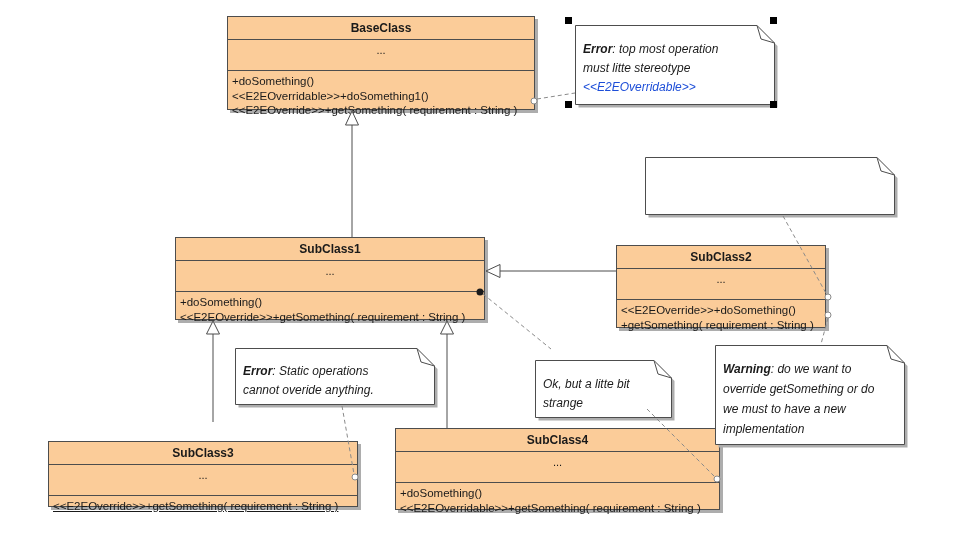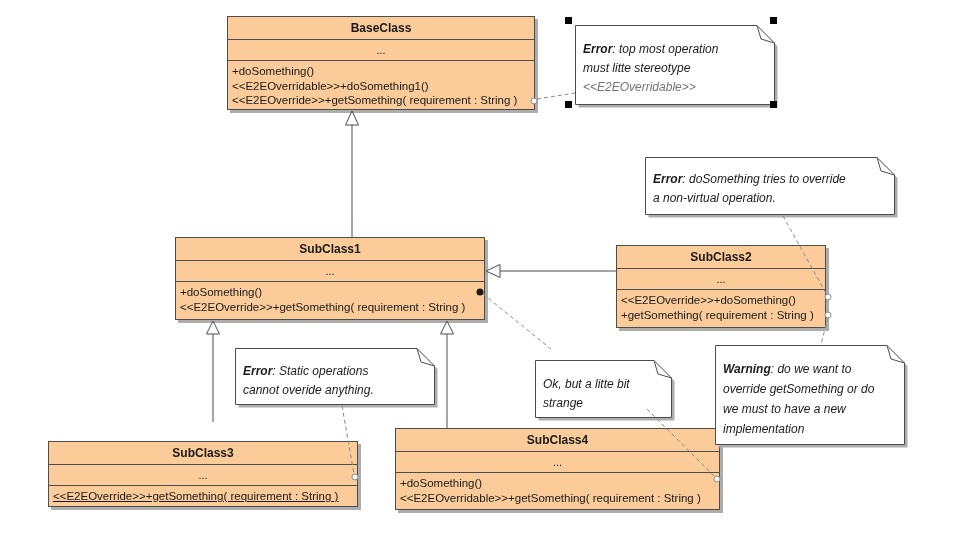--- a/index.html
+++ b/index.html
@@ -3,29 +3,29 @@
 <meta charset="utf-8">
 <style>
   html,body{margin:0;padding:0;background:#ffffff;}
   #canvas{position:relative;width:978px;height:548px;background:#ffffff;overflow:hidden;
           font-family:"Liberation Sans",sans-serif;color:#1a1a1a;border-radius:6px;}
   
   .cls{position:absolute;background:#fbcc99;border:1px solid #4d4d4d;
        box-shadow:3px 3px 0 0 #adadad;z-index:1;display:flex;flex-direction:column;box-sizing:border-box;}
   .cls-title{height:22px;line-height:22px;text-align:center;font-weight:bold;font-size:12px;white-space:nowrap;}
   .cls-attrs{height:20px;line-height:20px;text-align:center;font-size:11px;border-top:1px solid #4d4d4d;}
-  .cls-ops{flex:1;border-top:1px solid #4d4d4d;padding:3px 4px 0 4px;}
+  .cls-ops{flex:1;border-top:1px solid #4d4d4d;padding:3px 4px 0 4px;margin-top:10px;}
   .op{font-size:11.5px;line-height:14.5px;white-space:nowrap;}
   .op.static{text-decoration:underline;}
   
   .note{position:absolute;z-index:2;font-style:italic;}
   .note-bg{position:absolute;left:0;top:0;}
   .note-text{position:absolute;left:0;top:0;right:4px;font-size:12px;line-height:19px;padding:0 6px 0 8px;}
   .note-text b{font-weight:bold;}
-  .note-link{color:#737373;}
+  .note-link{color:#1d4ed8;}
   
   #connector-layer{position:absolute;left:0;top:0;z-index:3;pointer-events:none;}
   .handle{position:absolute;width:7px;height:7px;background:#000;z-index:4;}
 </style>
 </head>
 <body>
 
 <div id="canvas">
 
   <div class="cls" style="left:227px;top:16px;width:308px;height:94px">
@@ -85,24 +85,20 @@
       <div class="note-link">&lt;&lt;E2EOverridable&gt;&gt;</div>
     </div>
   </div>
 
   <div class="note" style="left:645px;top:157px;width:250px;height:58px">
       <svg width="254" height="62" class="note-bg">
         <polygon points="3.5,3.5 235,3.5 252.5,21 252.5,60.5 3.5,60.5" fill="#adadad"></polygon>
         <polygon points="0.5,0.5 232,0.5 249.5,18 249.5,57.5 0.5,57.5" fill="#ffffff" stroke="#4d4d4d"></polygon>
         <polyline points="232,0.5 236,14 249.5,18" fill="none" stroke="#4d4d4d"></polyline>
       </svg>
-    <div class="note-text" style="top:13px">
-      <div><b>Error</b><span>: doSomething tries to override</span></div>
-      <div>a non-virtual operation.</div>
-    </div>
   </div>
 
   <div class="note" style="left:235px;top:348px;width:200px;height:57px">
       <svg width="204" height="61" class="note-bg">
         <polygon points="3.5,3.5 185,3.5 202.5,21 202.5,59.5 3.5,59.5" fill="#adadad"></polygon>
         <polygon points="0.5,0.5 182,0.5 199.5,18 199.5,56.5 0.5,56.5" fill="#ffffff" stroke="#4d4d4d"></polygon>
         <polyline points="182,0.5 186,14 199.5,18" fill="none" stroke="#4d4d4d"></polyline>
       </svg>
     <div class="note-text" style="top:14px">
       <div><b>Error</b><span>: Static operations</span></div>

